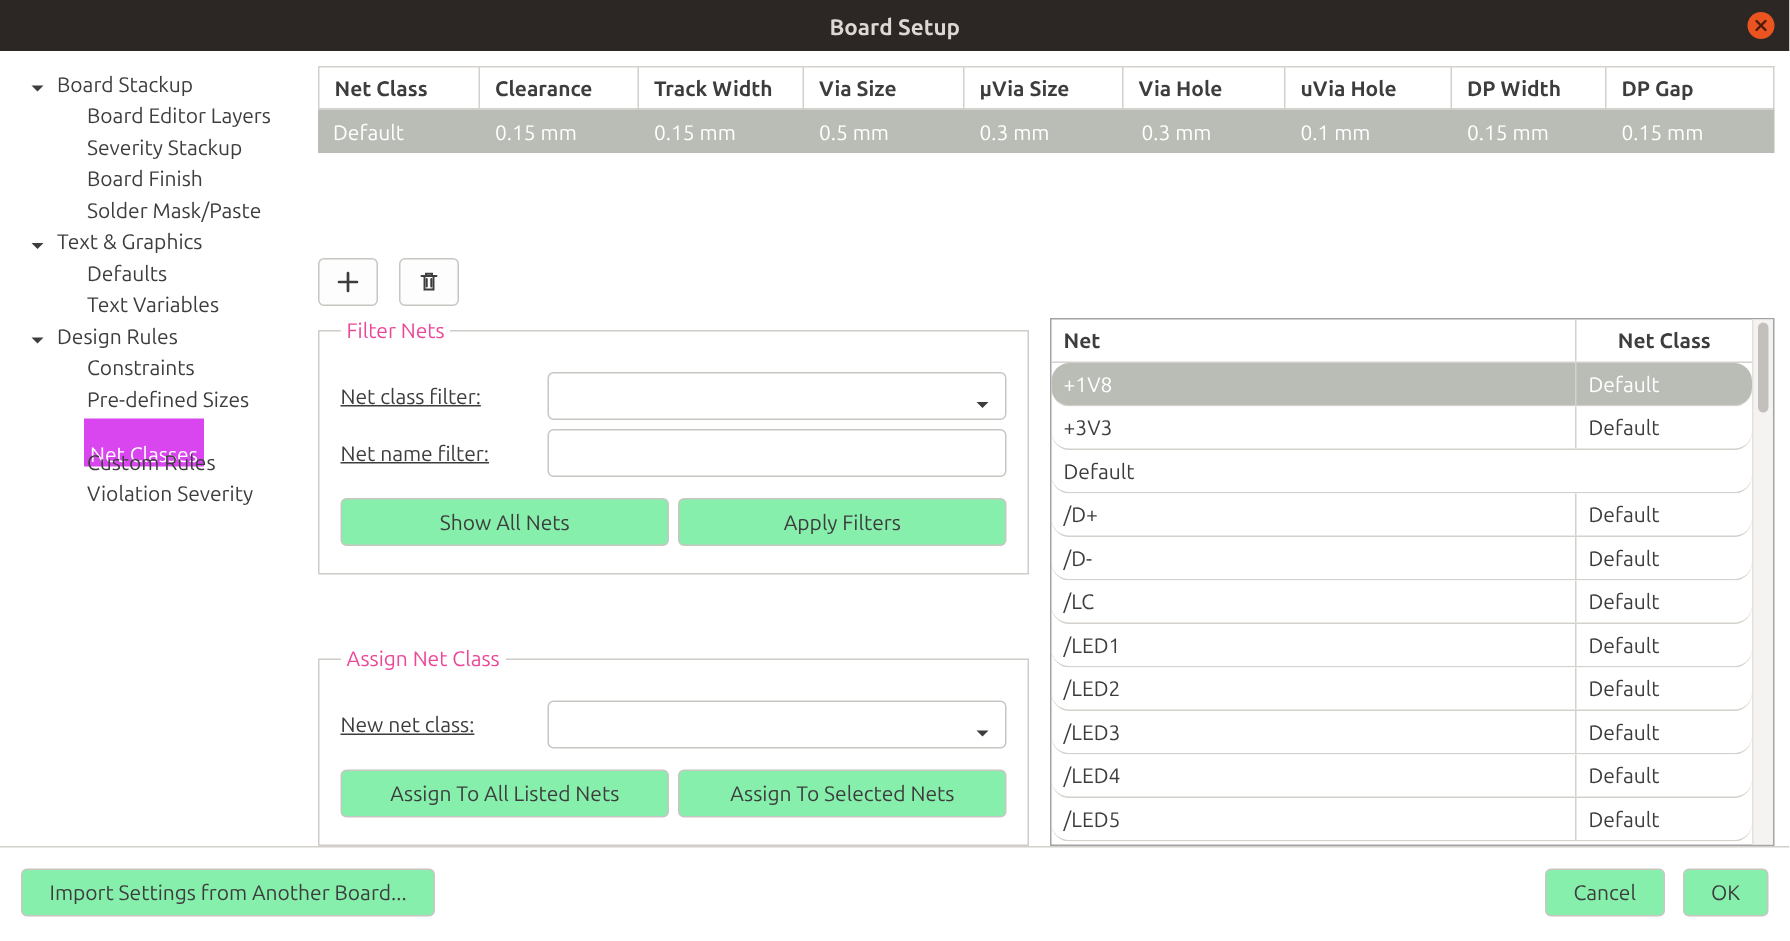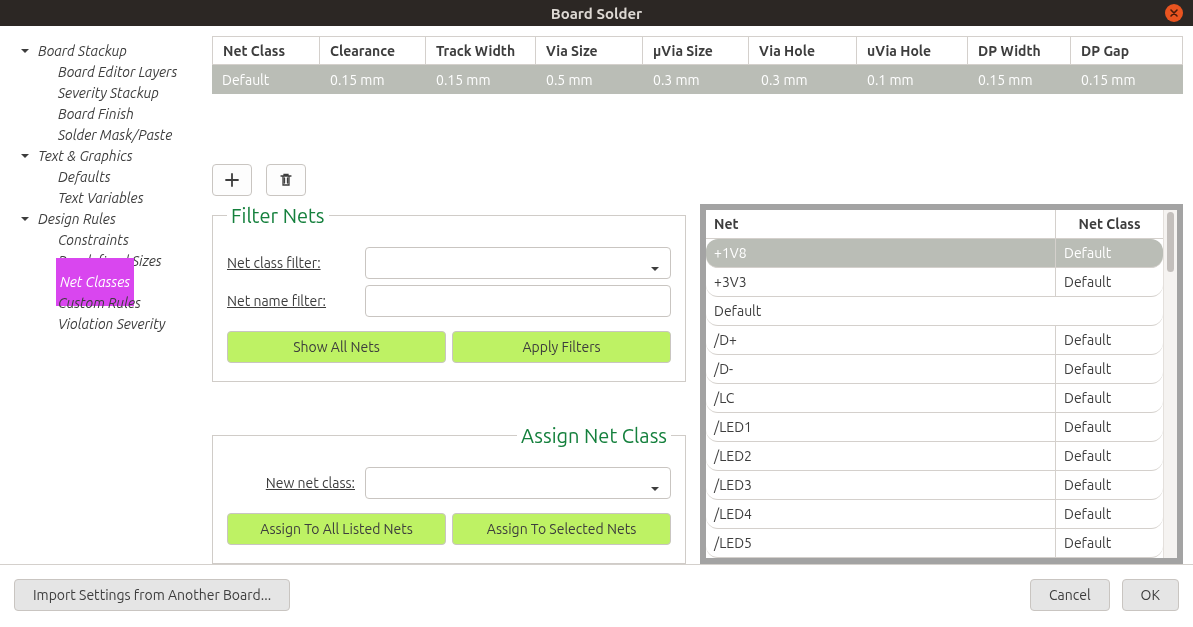--- a/index.html
+++ b/index.html
@@ -51,24 +51,22 @@
   min-height: 0;
 }
 .sidebar {
   width: 194px;
   padding-top: 4px;
   user-select: none;
   color: #3d3d3d;
 }
 .tree-node {
   display: flex;
-  align-items: center;
   height: 21px;
   cursor: default;
-  font-style: italic;
 }
 .tree-caret {
   width: 18px;
   display: inline-flex;
   justify-content: center;
   align-items: center;
   margin-left: 6px;
   margin-right: 2px;
 }
 .tree-caret svg { display:block; }
@@ -113,50 +111,50 @@
 .panels-row { display:flex; gap:14px; flex:1; min-height:0; }
 .left-panels { width:474px; display:flex; flex-direction:column; gap:10px; }
 fieldset.panel {
   border:1px solid #d0ccc8;
   border-radius:0;
   padding:14px 14px 18px 14px;
   color:#888582;
 }
 fieldset.panel legend {
   padding:0 4px;
-  color:#15803d;
-  font-size:20px;
+  color:#ec4899;
+  font-size:14px;
 }
 .form-row { display:flex; align-items:center; gap:10px; margin-top:6px; }
 .form-row label { width:128px; color:#3d3d3d;text-decoration:underline; }
 .dropdown, .text-input {
   flex:1;
   height:32px;
   border:1px solid #c9c5c1;
   border-radius:4px;
   background:#fff;
   position:relative;
 }
 .dropdown .caret2 {
   position:absolute; right:10px; top:12px;
 }
 .btn-row { display:flex; gap:6px; margin-top:14px; }
 .flat-btn {
   flex:1; height:32px;
   border:1px solid #c9c5c1;
   border-radius:4px;
-  background:#bef264;
+  background:#86efac;
   color:#3d3d3d;
   display:flex; align-items:center; justify-content:center;
   cursor:pointer;
 }
-.assign-panel { margin-top:auto;text-align:right; }
+.assign-panel { margin-top:auto; }
 .nets-table-wrap {
   flex:1;
-  border:6px solid #a3a3a3;
+  border:1px solid #a3a3a3;
   min-height:0;
   display:flex;
 }
 .nets-table { flex:1; overflow:hidden; }
 .nets-header, .nets-row { display:flex; height:29px; align-items:center; }
 .nets-header { font-weight:700; border-bottom:1px solid #d4d0cc; }
 .nets-row { border-bottom:1px solid #d4d0cc;border-radius:12px; }
 .nets-row.selected { background:#babdb6; color:#fff; }
 .nets-c0 { width:350px; padding-left:8px; border-right:1px solid #d4d0cc; height:100%; display:flex; align-items:center; }
 .nets-c1 { flex:1; padding-left:8px; height:100%; display:flex; align-items:center; }
@@ -167,30 +165,30 @@
   border-top:1px solid #d4d0cc;
   padding:14px 14px 16px 14px;
   display:flex;
   align-items:center;
   gap:10px;
 }
 .footer-right { margin-left:auto; display:flex; gap:12px; }
 .footer-btn {
   height:32px; padding:0 18px;
   border:1px solid #c9c5c1; border-radius:4px;
-  background:#e5e5e5; color:#3d3d3d;
+  background:#86efac; color:#3d3d3d;
   display:flex; align-items:center; justify-content:center;
   cursor:pointer;
 }
 </style>
 </head>
 <body>
 
 <div class="titlebar">
-  <span>Board Solder</span>
+  <span>Board Setup</span>
   <div class="close">
     <svg width="10" height="10" viewBox="0 0 10 10">
         <path d="M2 2 L8 8 M8 2 L2 8" stroke="#4a1a0a" stroke-width="1.6" stroke-linecap="round"></path>
       </svg>
   </div>
 </div>
 
 <div class="body">
   <div class="main-row">
     <div class="sidebar">

